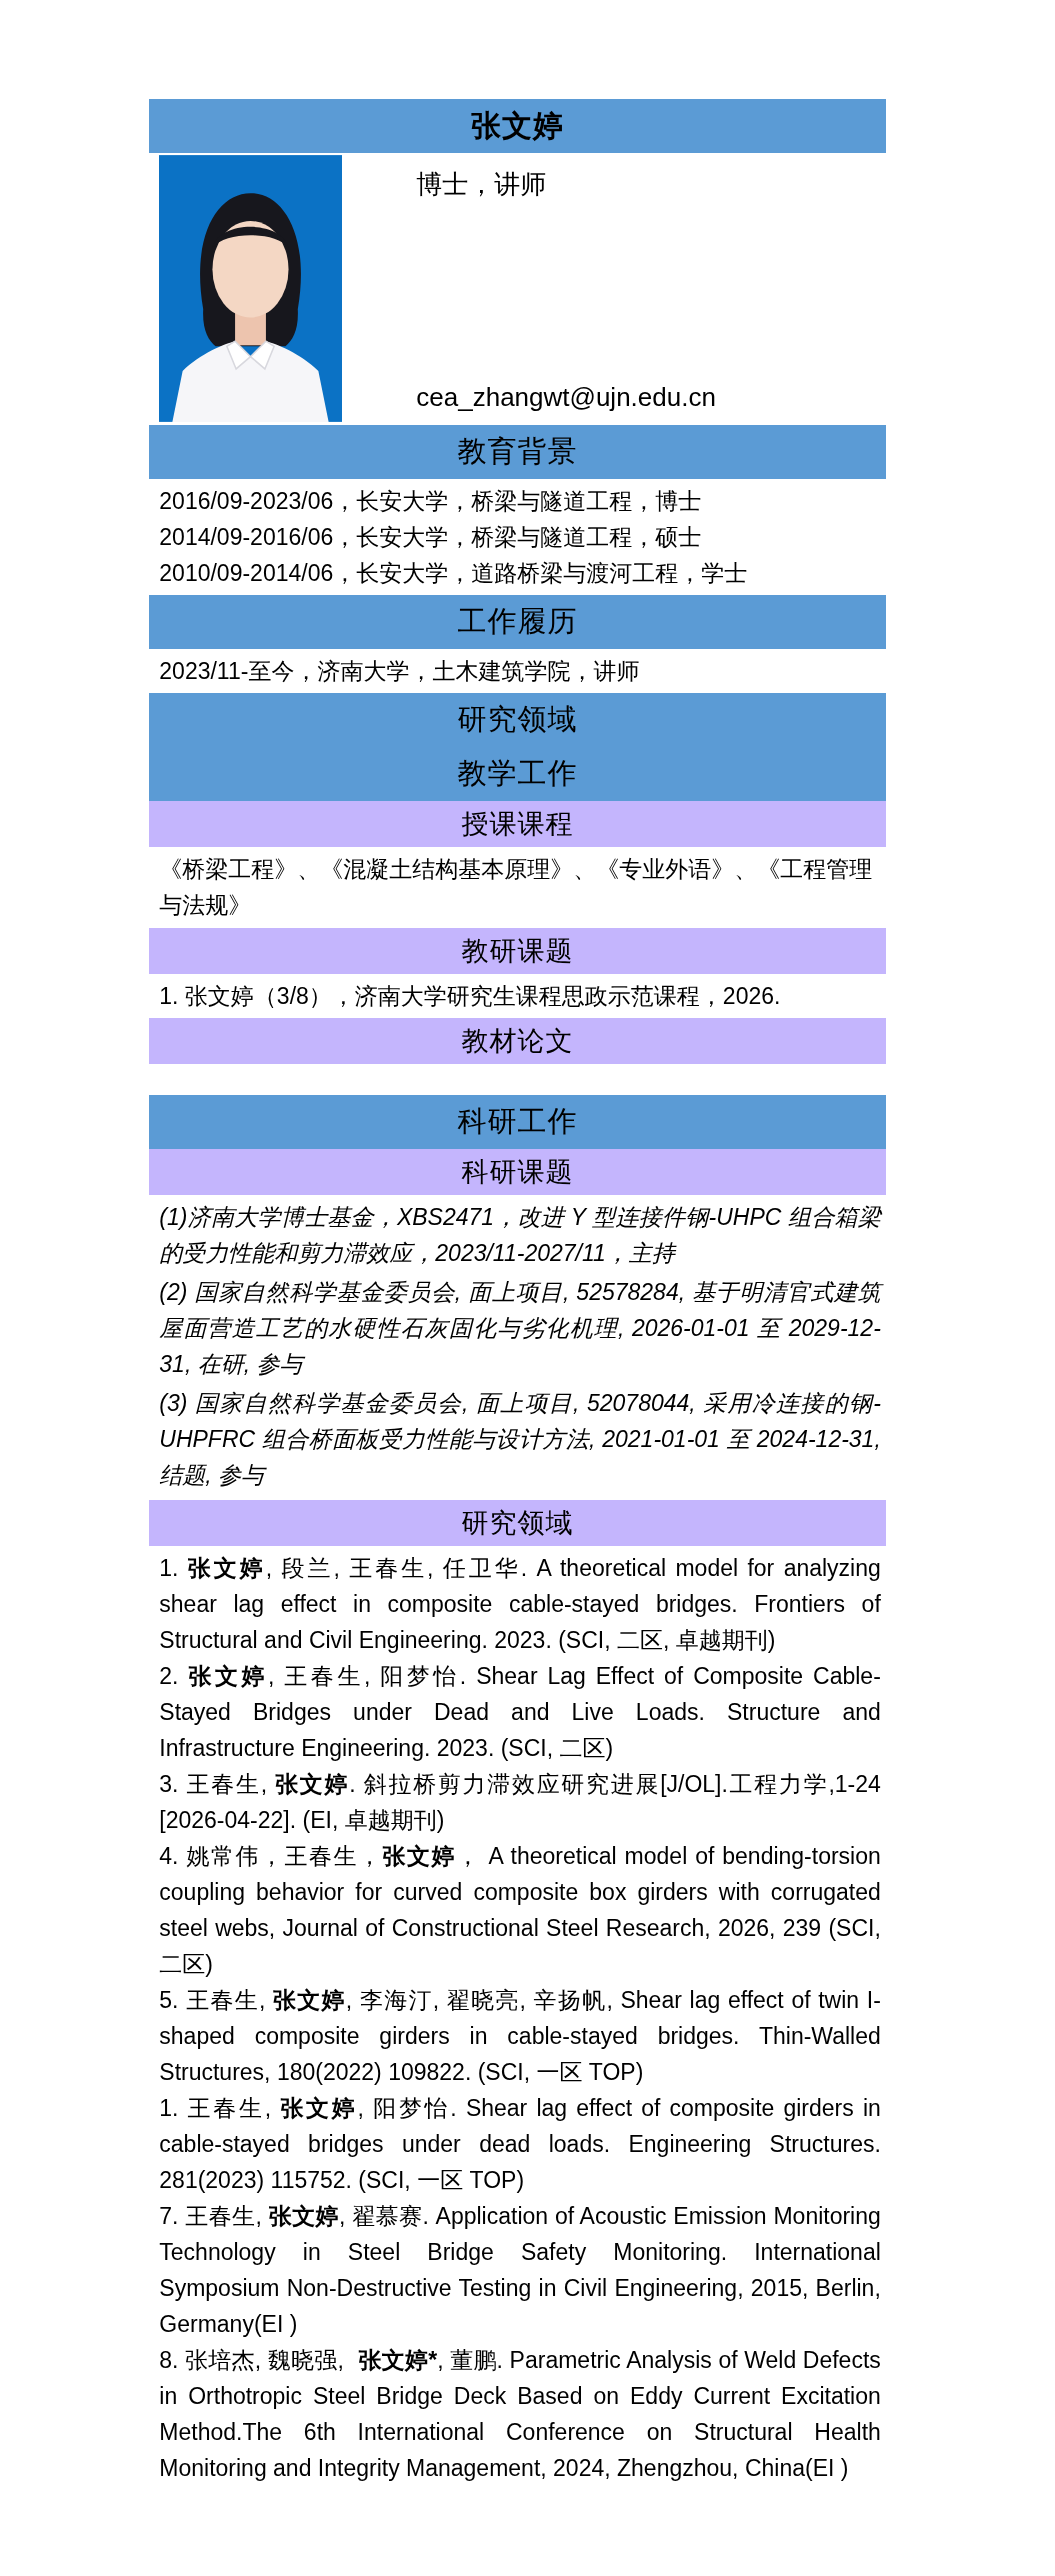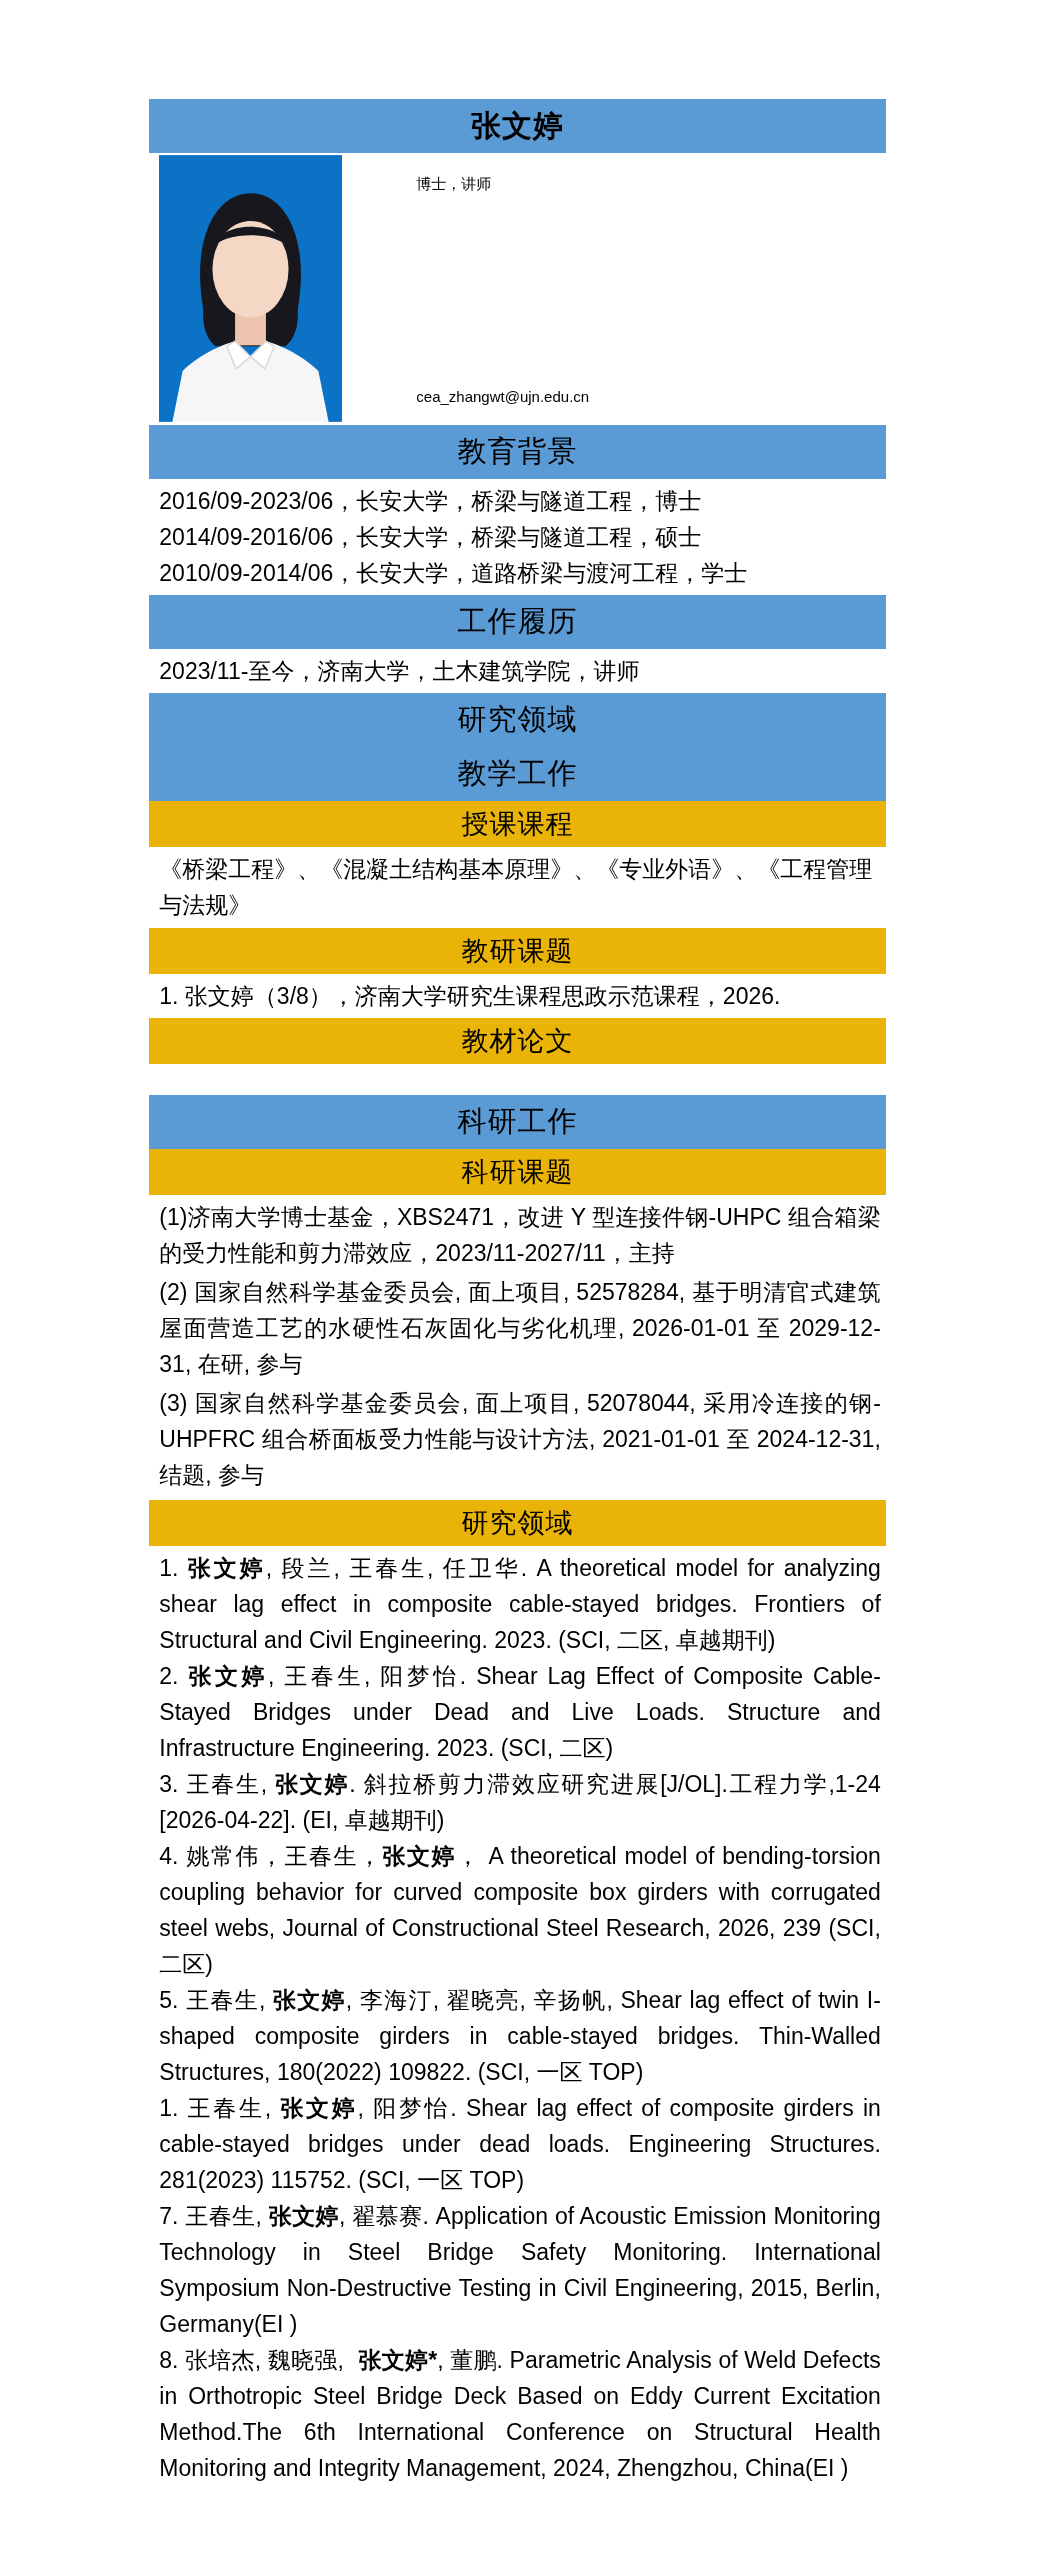--- a/index.html
+++ b/index.html
@@ -2,32 +2,32 @@
 <html style="font-size:8.2px"><head>
 <meta charset="utf-8">
 <style>
   html,body{margin:0;padding:0;background:#ffffff;}
   body{width:1055px;height:3096px;font-family:"Liberation Sans","DejaVu Sans",sans-serif;color:#000;}
   .page{position:relative;width:1055px;height:3096px;background:#fff;overflow:hidden;}
   .content{width:737px;margin-left:149px;}
   .bar{height:54px;background:#5b9bd5;display:flex;align-items:center;justify-content:center;
        font-size:29px;color:#000;letter-spacing:1px;}
   .name-bar{margin-top:99px;font-weight:bold;font-size:30px;}
-  .subbar{height:46px;background:#eab308;display:flex;align-items:center;justify-content:center;
+  .subbar{height:46px;background:#c4b5fd;display:flex;align-items:center;justify-content:center;
           font-size:27px;letter-spacing:1px;}
   .profile{height:272px;display:flex;}
   .photo{width:183px;height:267px;margin:2.1px 0 0 10.3px;flex:0 0 auto;}
   .photo svg{display:block;width:183px;height:267px;}
   .pinfo{margin-left:74px;display:flex;flex-direction:column;justify-content:space-between;
          padding:13.4px 0 10.3px;}
-  .ptitle,.pemail{font-size:15px;line-height:36px;}
+  .ptitle,.pemail{font-size:26px;line-height:36px;}
   .tblock{padding:4.1px 5.2px 4.1px 10.3px;}
   .line{margin:0;font-size:23px;line-height:36px;}
   .just{text-align:justify;text-justify:inter-character;}
-  .proj{margin:0 0 3.1px 0;}
+  .proj{margin:0 0 3.1px 0;font-style:italic;}
   .gap{height:31px;}
 </style>
 </head>
 <body>
 
 <div class="page">
   <div class="content">
 
     <div class="bar name-bar">
       <span>张文婷</span>

